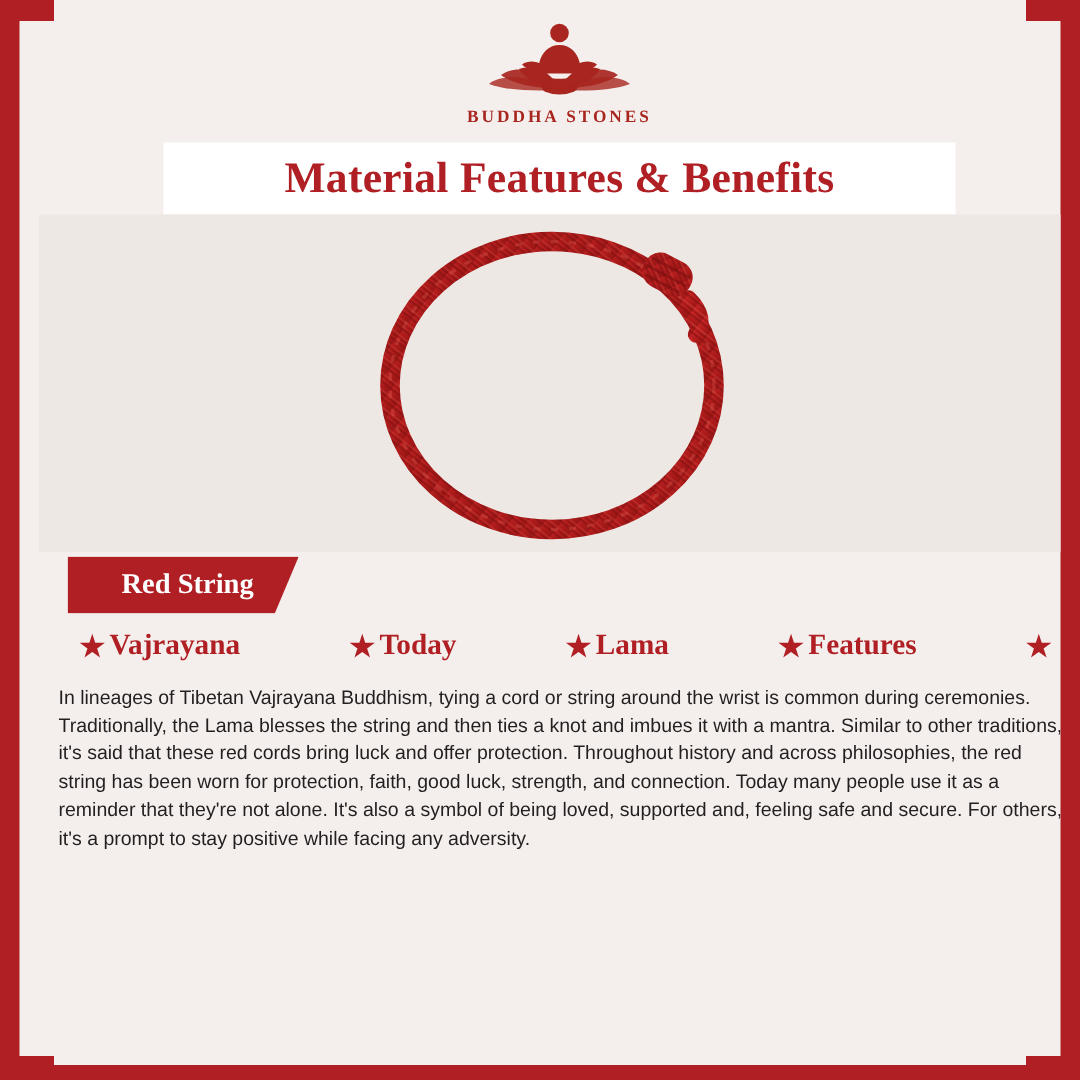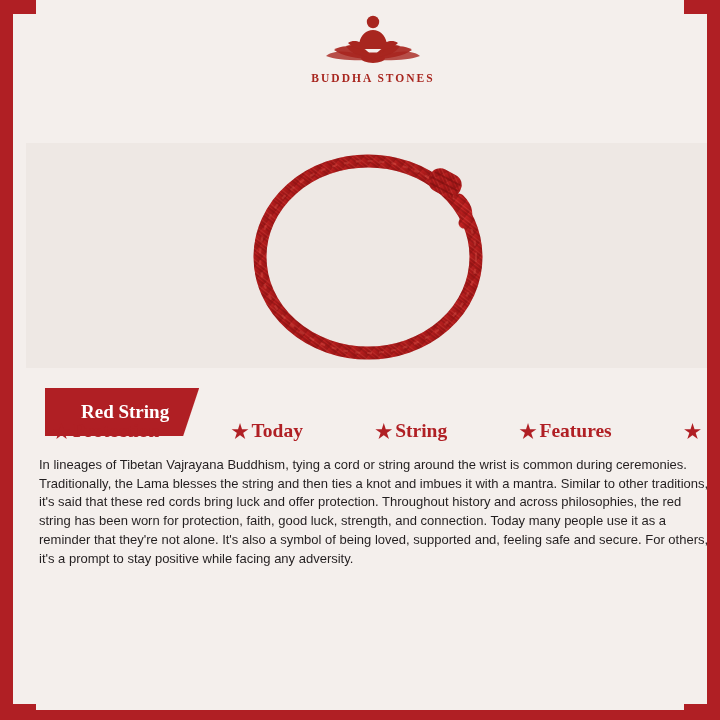--- a/index.html
+++ b/index.html
@@ -91,31 +91,30 @@
     width: 694px; height: 225px;
     background: #eee8e4;
     overflow: hidden;
   }
   .bracelet { position:absolute; left: 50%; top: 4px; transform: translateX(-50%); }
 
   
   .ribbon {
     position: absolute;
     left: 32px; top: 371px;
-    height: 48px;
+    height: 38px;
     background: #b01f24;
     color: #fff;
     display: flex;
     align-items: center;
     padding: 0 30px 0 36px;
     font-size: 19px;
     font-weight: 700;
     font-family: "Liberation Serif", serif;
     clip-path: polygon(0 0, 100% 0, calc(100% - 16px) 100%, 0 100%);
-    margin-top: 17px;
   }
 
   
   .benefits {
     position: absolute;
     left: 40px; top: 420px;
     width: 648px;
     display: flex;
     align-items: center;
     justify-content: space-between;
@@ -165,20 +164,23 @@
           <circle cx="65" cy="10" r="6.2"></circle>
           <path d="M65 18 C58 18 53 23 51.5 30 C49 29 44 28 40 31 C45 36 53 38 58 37 L72 37 C77 38 85 36 90 31 C86 28 81 29 78.5 30 C77 23 72 18 65 18 Z"></path>
           <path d="M52 39 C58 43 72 43 78 39 C72 41 58 41 52 39 Z"></path>
         </g>
       </svg>
       <div class="logo-text">BUDDHA STONES</div>
     </div>
 
     <div class="band-rule left"></div>
     <div class="band-rule right"></div>
+    <div class="title-band">
+      <div class="title">Material Features &amp; Benefits</div>
+    </div>
 
     <div class="image-area">
       <svg class="bracelet" width="300" height="220" viewBox="0 0 300 220">
         <defs>
           <linearGradient id="cordg" x1="0" y1="0" x2="1" y2="1">
             <stop offset="0%" stop-color="#d42a2a"></stop>
             <stop offset="45%" stop-color="#b41c1c"></stop>
             <stop offset="100%" stop-color="#8e1414"></stop>
           </linearGradient>
           <pattern id="braid" width="9" height="9" patternUnits="userSpaceOnUse" patternTransform="rotate(38)">
@@ -203,29 +205,29 @@
       </svg>
     </div>
 
     <div class="ribbon">
       <span>Red String</span>
     </div>
 
     <div class="benefits">
       <div class="benefit">
         <span class="star">★</span>
-        <span>Protection</span>
+        <span>Vajrayana</span>
       </div>
       <div class="benefit">
         <span class="star">★</span>
         <span>Today</span>
       </div>
       <div class="benefit">
         <span class="star">★</span>
-        <span>String</span>
+        <span>Lama</span>
       </div>
       <div class="benefit">
         <span class="star">★</span>
         <span>Features</span>
       </div>
       <div class="benefit">
         <span class="star">★</span>
       </div>
     </div>
 

